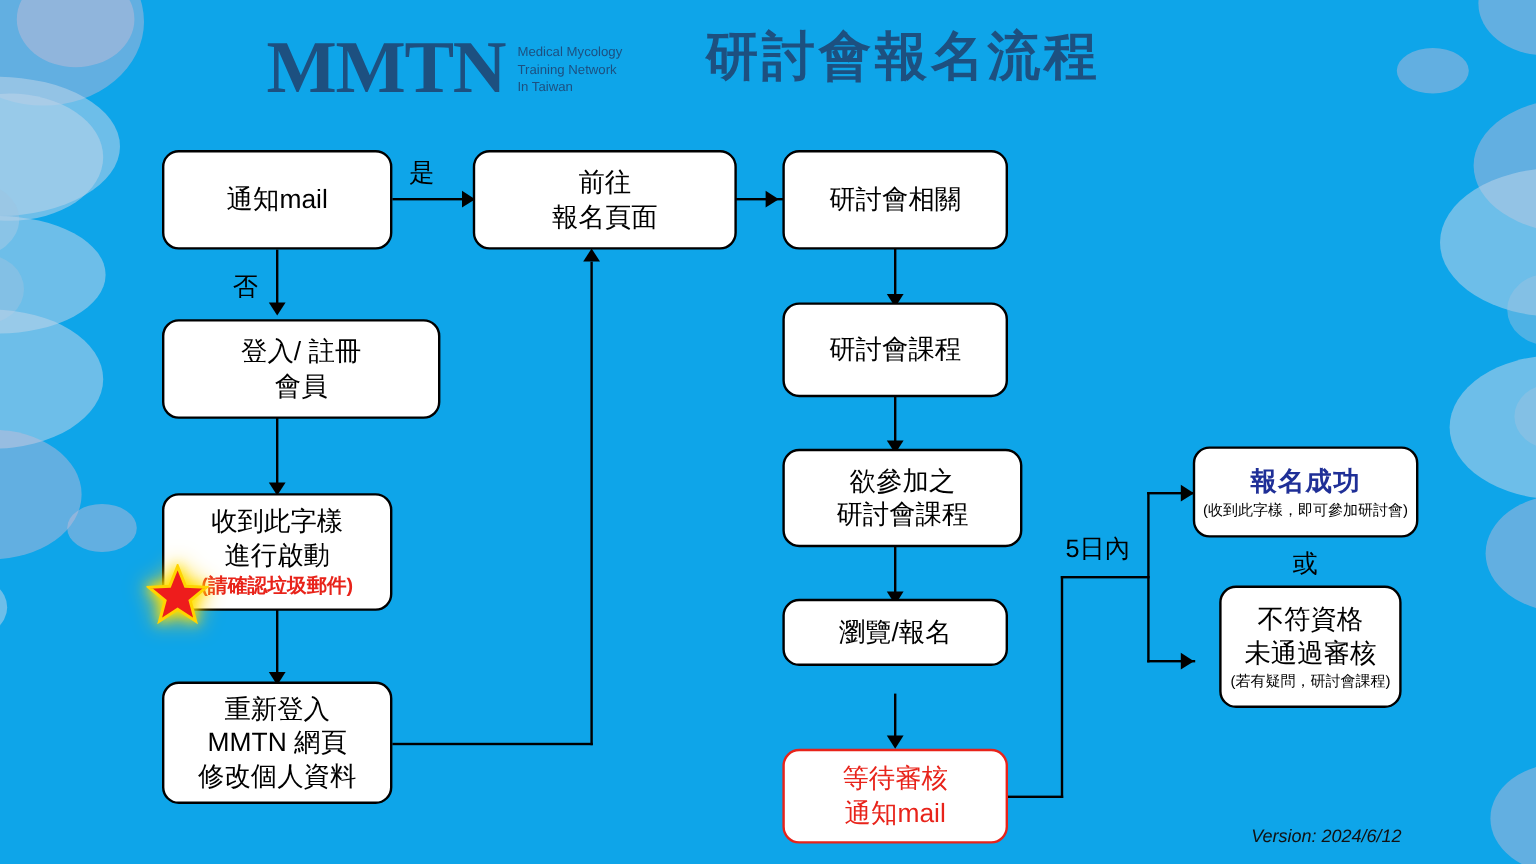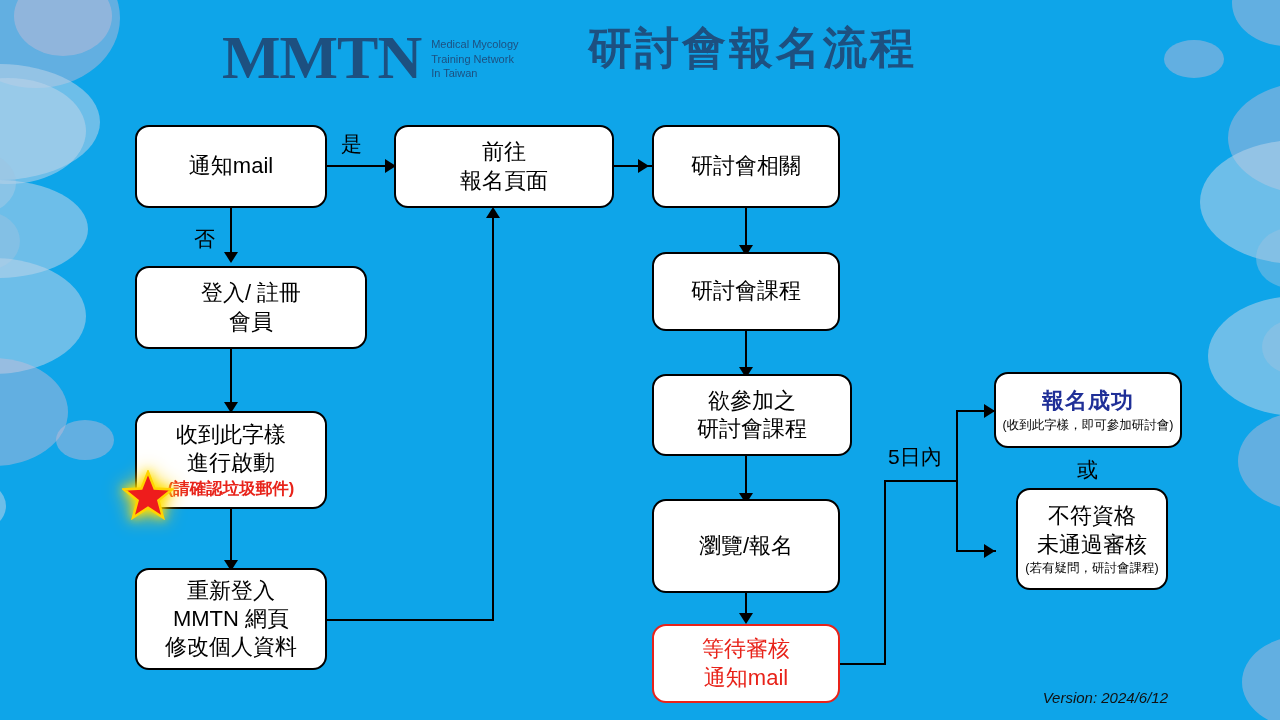--- a/index.html
+++ b/index.html
@@ -210,21 +210,21 @@
   <div class="node" style="left:652px;top:374px;width:200px;height:82px;">
     <span class="ln">欲參加之</span>
     <span class="ln">研討會課程</span>
   </div>
 
   <div class="node" style="left:994px;top:372px;width:188px;height:76px;text-align:center;">
     <span class="big-blue">報名成功</span>
     <span class="note">(收到此字樣，即可參加研討會)</span>
   </div>
 
-  <div class="node" style="left:652px;top:499px;width:188px;height:94px;">
+  <div class="node" style="left:652px;top:499px;width:188px;height:56px;">
     <span class="ln">瀏覽/報名</span>
   </div>
 
   <div class="node" style="left:135px;top:568px;width:192px;height:102px;">
     <span class="ln">重新登入</span>
     <span class="ln">MMTN 網頁</span>
     <span class="ln">修改個人資料</span>
   </div>
 
   <div class="node" style="left:1016px;top:488px;width:152px;height:102px;">

